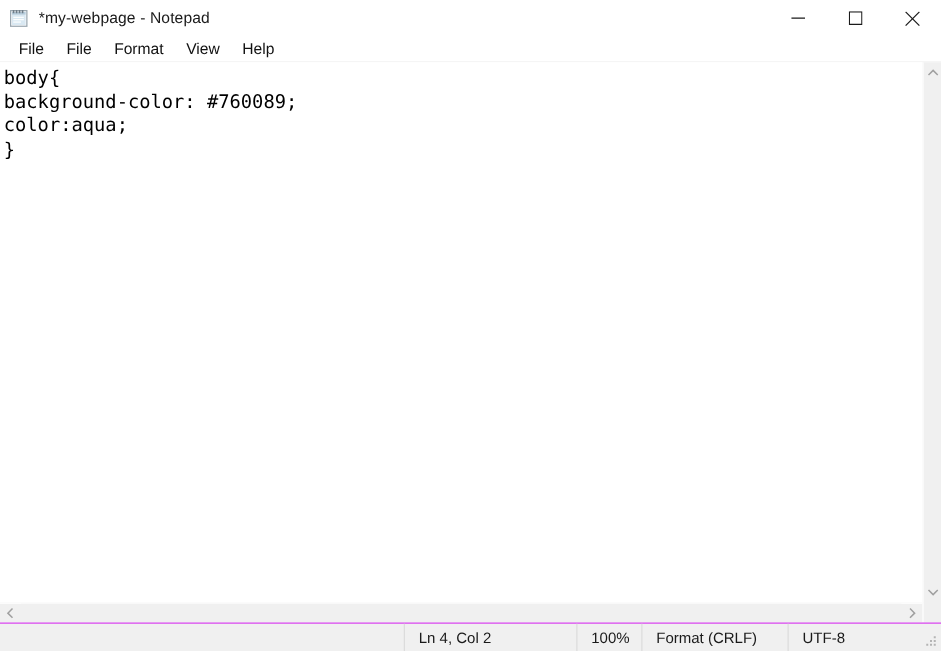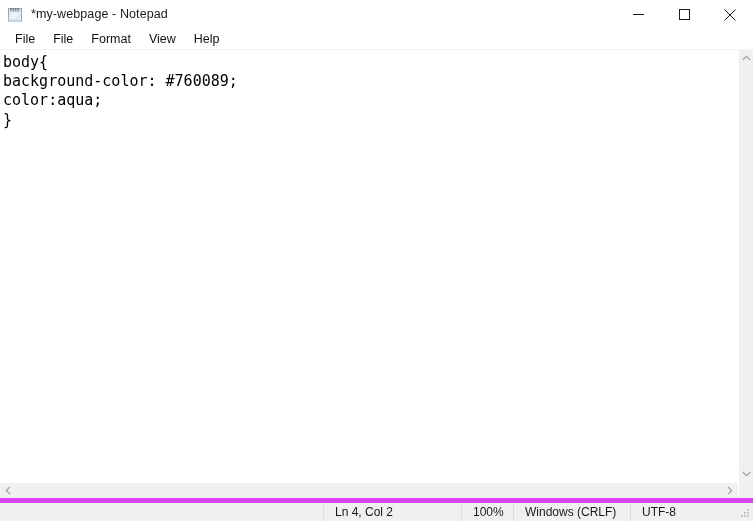--- a/index.html
+++ b/index.html
@@ -170,21 +170,21 @@
   
   .statusbar {
     height: 23px;
     min-height: 23px;
     background: #f0f0f0;
     display: flex;
     align-items: flex-end;
     font-size: 12px;
     color: #1a1a1a;
     position: relative;
-    border-top: 5px solid #d946ef;
+    border-top: 1px solid #d946ef;
     box-sizing: border-box;
   }
   .status-spacer { width: 323px; height: 100%; }
   .status-cell {
     height: 100%;
     display: flex;
     align-items: center;
     border-left: 1px solid #dcdcdc;
     padding-left: 11px;
     box-sizing: border-box;
@@ -285,21 +285,21 @@
         </svg>
       </div>
       <div class="corner-box"></div>
     </div>
   </div>
 
   <div class="statusbar">
     <div class="status-spacer"></div>
     <div class="status-cell cell-ln">Ln 4, Col 2</div>
     <div class="status-cell cell-zoom">100%</div>
-    <div class="status-cell cell-eol">Windows (CRLF)</div>
+    <div class="status-cell cell-eol">Format (CRLF)</div>
     <div class="status-cell cell-enc">UTF-8</div>
     <svg class="grip" viewBox="0 0 11 11">
       <rect x="8" y="2" width="1.6" height="1.6" fill="#b4b4b4"></rect>
       <rect x="5" y="5" width="1.6" height="1.6" fill="#b4b4b4"></rect>
       <rect x="8" y="5" width="1.6" height="1.6" fill="#b4b4b4"></rect>
       <rect x="2" y="8" width="1.6" height="1.6" fill="#b4b4b4"></rect>
       <rect x="5" y="8" width="1.6" height="1.6" fill="#b4b4b4"></rect>
       <rect x="8" y="8" width="1.6" height="1.6" fill="#b4b4b4"></rect>
     </svg>
   </div>

